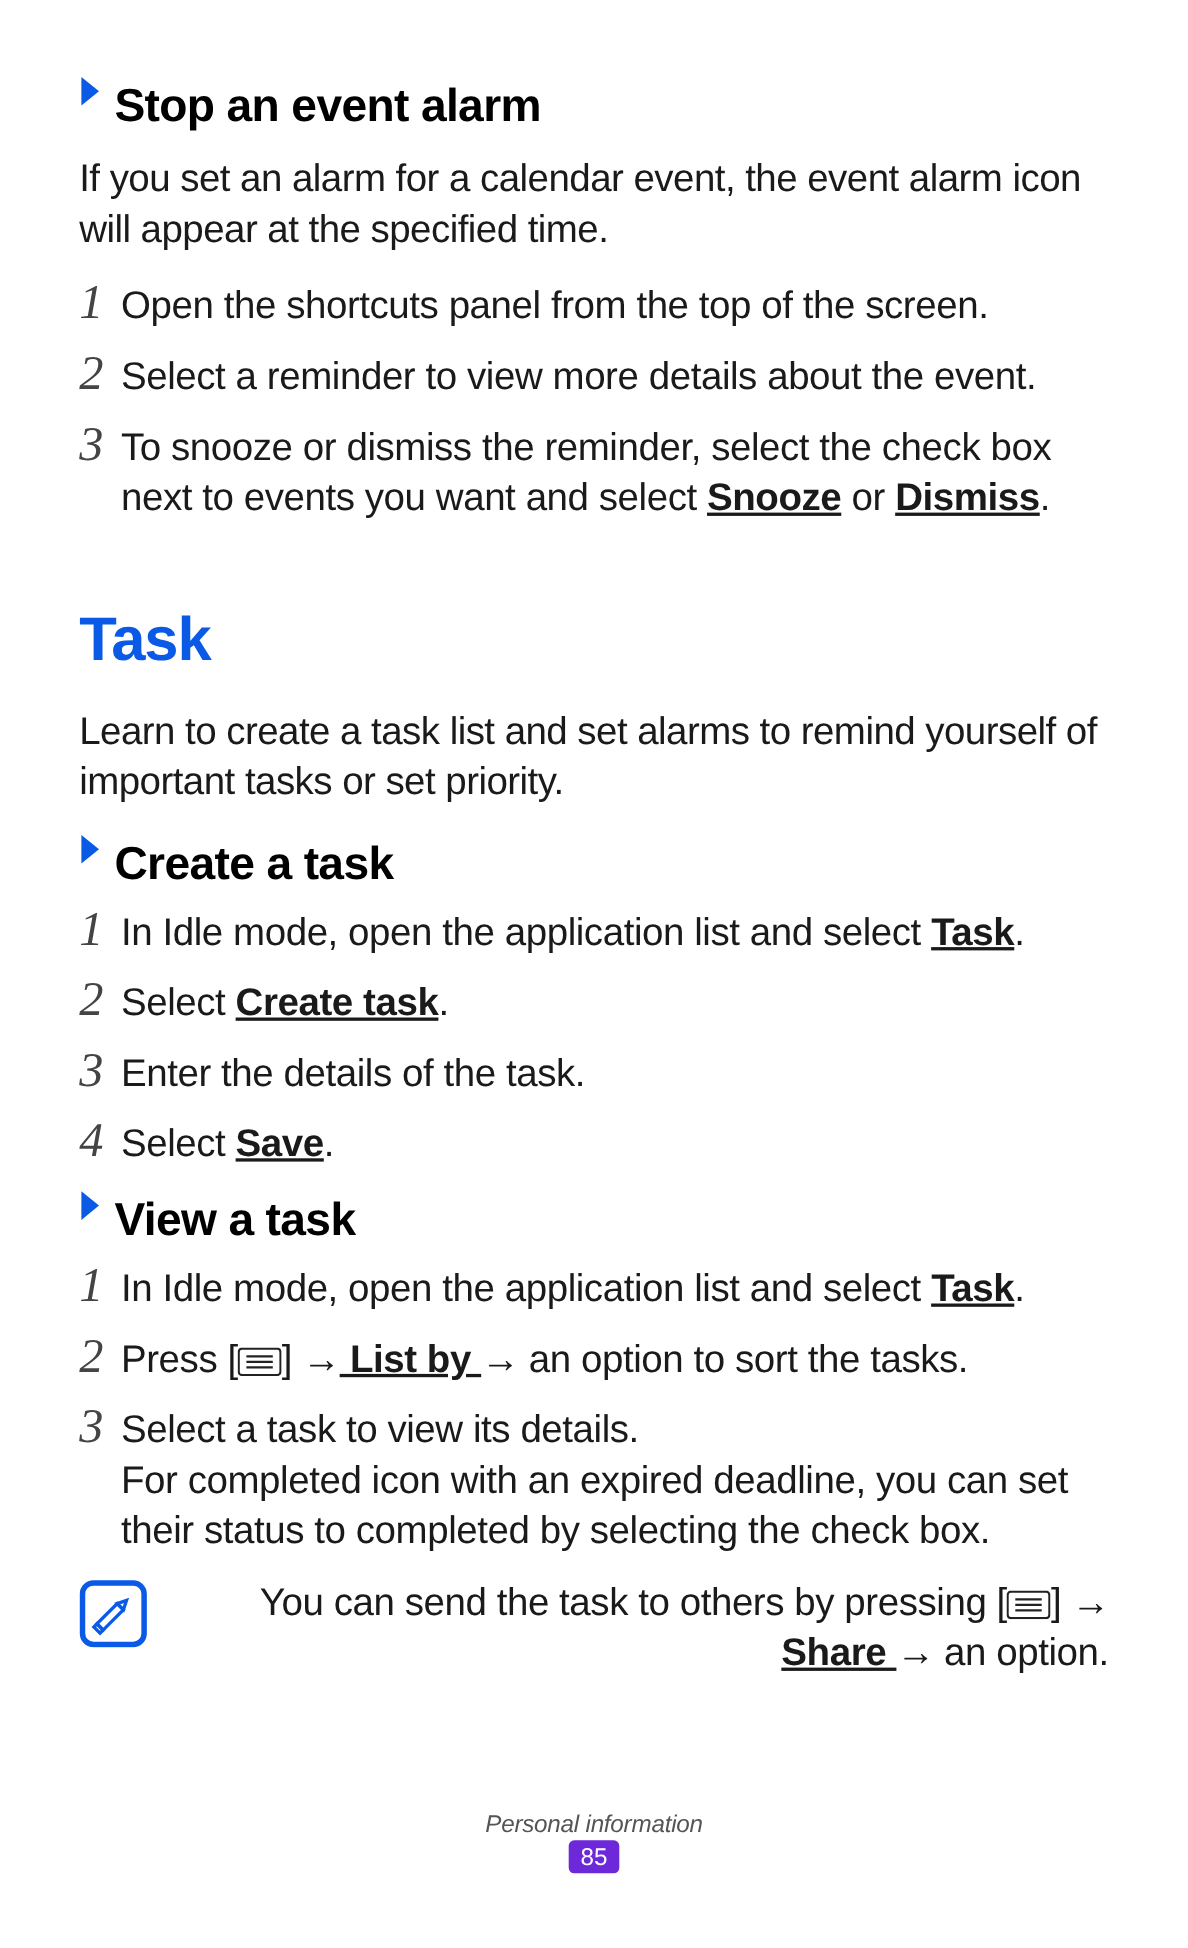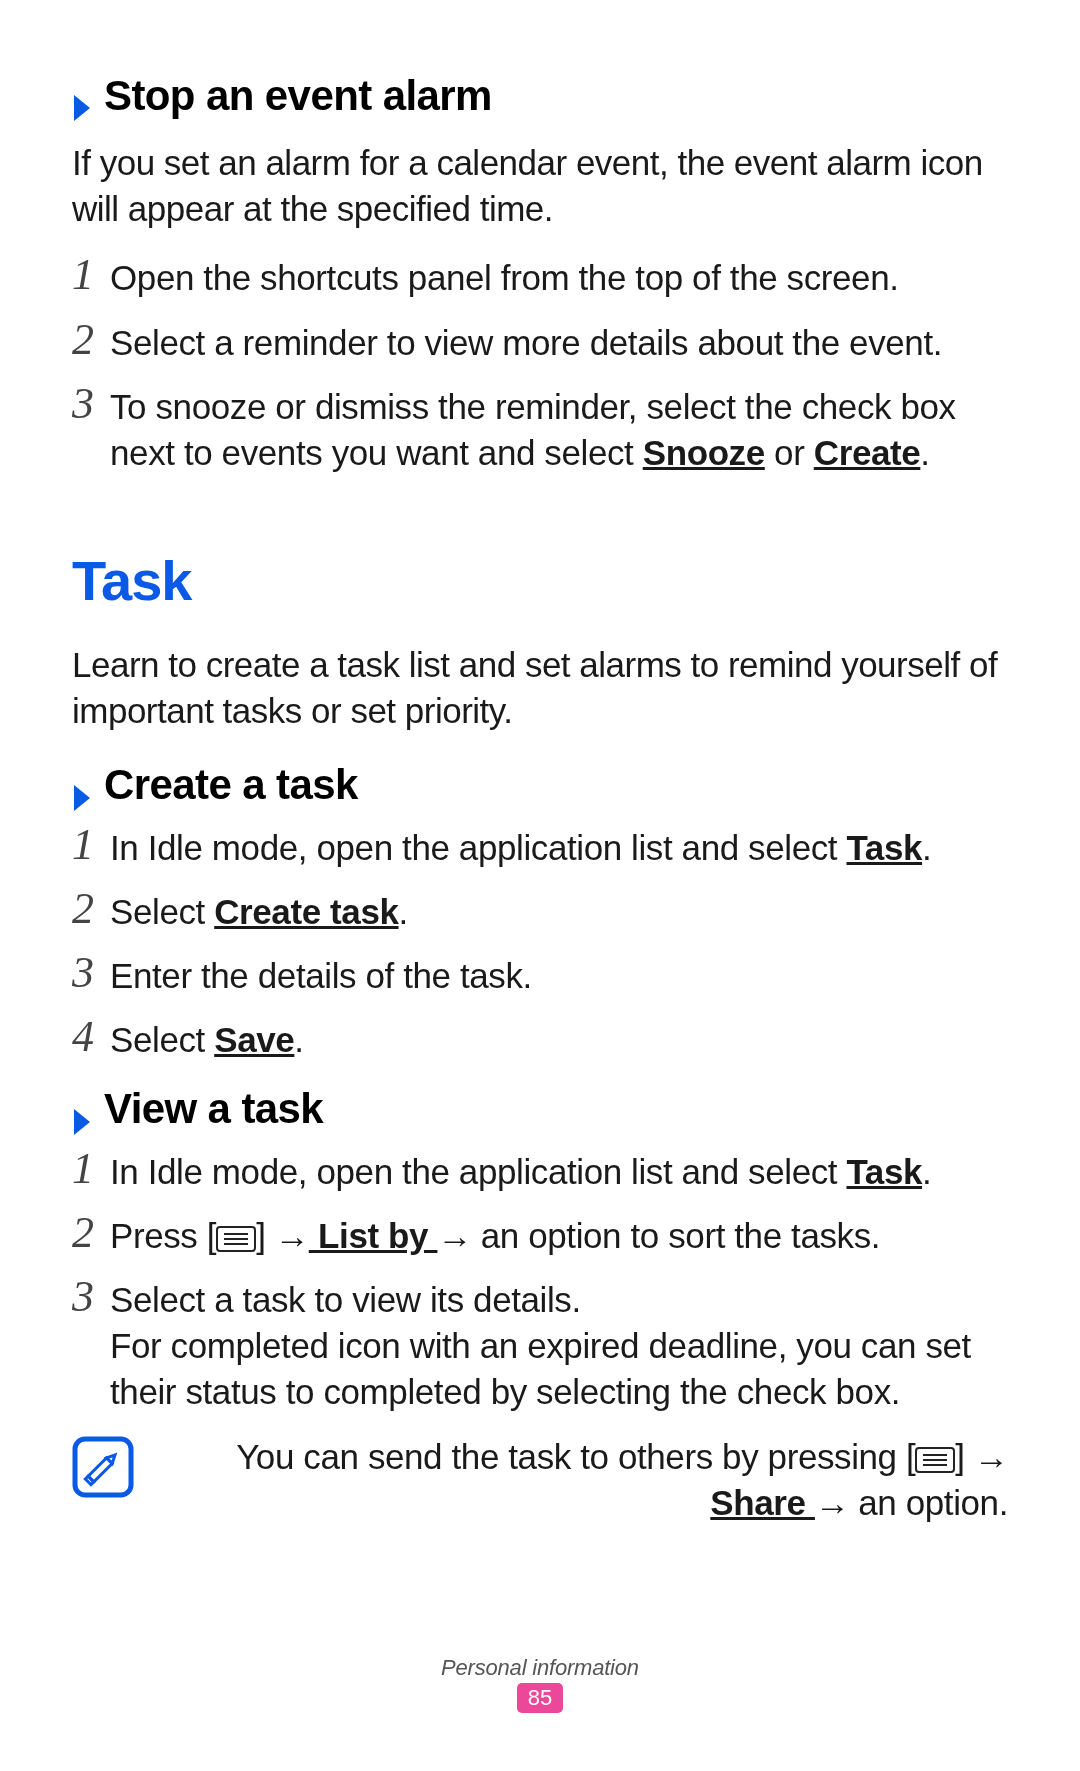--- a/index.html
+++ b/index.html
@@ -19,21 +19,21 @@
     padding: 60px 72px 0 72px;
   }
   .content {
     font-size: 35px;
     line-height: 1.32;
     letter-spacing: -0.3px;
   }
 
   .sub-heading {
     display: flex;
-    align-items: flex-end;
+    align-items: flex-start;
     margin-top: 8px;
     margin-bottom: 4px;
   }
   .sub-heading .chev {
     flex-shrink: 0;
     width: 24px;
     height: 30px;
     margin-right: 8px;
   }
   .sub-heading-text {
@@ -119,36 +119,36 @@
   .inline-icon {
     display: inline-block;
     width: 40px;
     height: 26px;
     vertical-align: -4px;
   }
 
   
   .footer {
     position: absolute;
-    bottom: 58px;
+    bottom: 68px;
     left: 0;
     width: 100%;
     text-align: center;
   }
   .footer-title {
     font-style: italic;
     font-size: 22px;
     color: #555;
     letter-spacing: -0.2px;
   }
   .page-badge {
     margin: 2px auto 0;
     width: 46px;
     height: 30px;
-    background: #ec4899;
+    background: #6d28d9;
     border-radius: 5px;
     display: flex;
     align-items: center;
     justify-content: center;
   }
   .page-num {
     color: #fff;
     font-size: 22px;
     font-weight: 400;
   }
@@ -175,21 +175,21 @@
       <span class="step-number">1</span>
       <span class="step-body">Open the shortcuts panel from the top of the screen.</span>
     </div>
     <div class="step">
       <span class="step-number">2</span>
       <span class="step-body">Select a reminder to view more details about the event.</span>
     </div>
     <div class="step">
       <span class="step-number">3</span>
       <span class="step-body">
-        <span>To snooze or dismiss the reminder, select the check box next to events you want and select </span><strong>Snooze</strong><span> or </span><strong>Create</strong><span>.</span>
+        <span>To snooze or dismiss the reminder, select the check box next to events you want and select </span><strong>Snooze</strong><span> or </span><strong>Dismiss</strong><span>.</span>
       </span>
     </div>
 
     <div class="gap-before-section"></div>
 
     <div class="section-heading">Task</div>
     <p class="para">Learn to create a task list and set alarms to remind yourself of important tasks or set priority.</p>
 
     <div class="sub-heading">
       <svg class="chev" viewBox="0 0 24 30">

